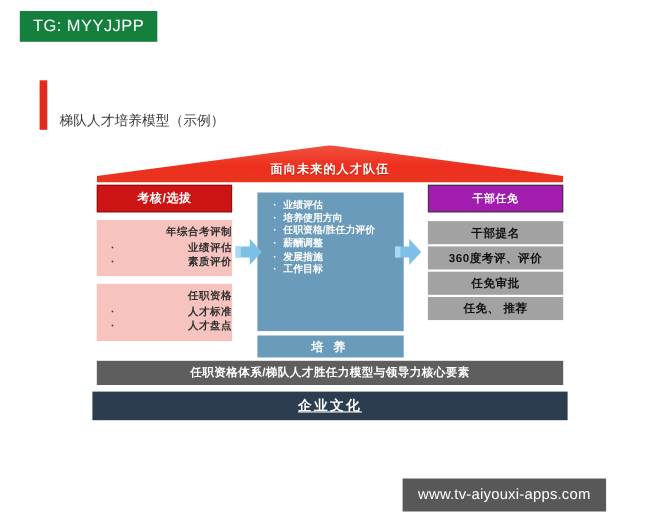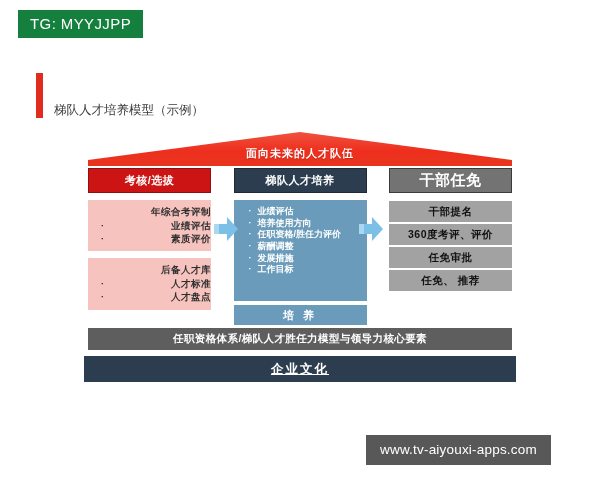--- a/index.html
+++ b/index.html
@@ -180,25 +180,25 @@
     background: #6b9bba;
     color: #ffffff;
     height: 20px;
     font-size: 11px;
     letter-spacing: 3px;
     margin-top: 4px;
   }
 
   
   .hdr-dgray {
-    background: #737373;
+    background: #a21caf;
     color: #ffffff;
     height: 25px;
     border: 1px solid #3a3a3a;
-    font-size: 15px;
+    font-size: 10px;
   }
   .gray-item {
     background: #a2a2a2;
     color: #111111;
     height: 21px;
     font-size: 10.5px;
     margin-top: 2px;
   }
 
   .sp { height: 7px; }
@@ -292,30 +292,29 @@
       <div class="sp"></div>
       <div class="box pink">
         <span class="lead">年综合考评制</span>
         <ul>
           <li>业绩评估</li>
           <li>素质评价</li>
         </ul>
       </div>
       <div class="sp"></div>
       <div class="box pink">
-        <span class="lead">后备人才库</span>
+        <span class="lead">任职资格</span>
         <ul>
           <li>人才标准</li>
           <li>人才盘点</li>
         </ul>
       </div>
     </div>
 
     <div class="col col-mid">
-      <div class="box hdr-navy">梯队人才培养</div>
       <div class="sp"></div>
       <div class="blue-body">
         <ul>
           <li>业绩评估</li>
           <li>培养使用方向</li>
           <li>任职资格/胜任力评价</li>
           <li>薪酬调整</li>
           <li>发展措施</li>
           <li>工作目标</li>
         </ul>

